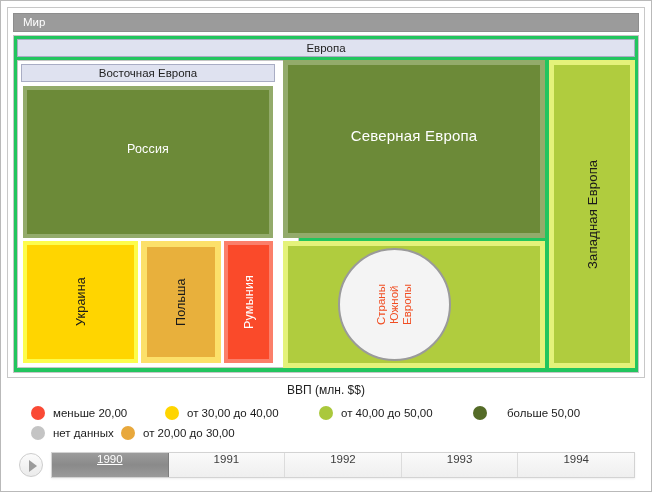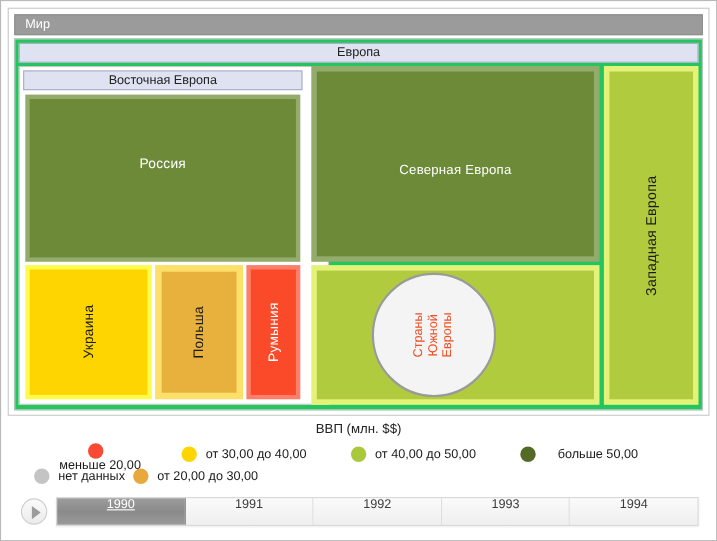--- a/index.html
+++ b/index.html
@@ -279,21 +279,21 @@
 
         <div class="leaf" style="left:206px; top:180px; width:49px; height:122px; background:#fb7f6a; padding:4px;">
           <div style="width:100%;height:100%;background:#fa4a2a;position:relative;">
             <div class="leaf-label vert" style="color:#ffffff;">Румыния</div>
           </div>
         </div>
       </div>
 
       <div class="leaf" style="left:269px; top:24px; width:262px; height:178px; background:#93ab6b; padding:5px;">
         <div style="width:100%;height:100%;background:#6c8a38;position:relative;">
-          <div class="leaf-label label-top" style="color:#ffffff; padding-top:82px; font-size:12px;">Северная Европа</div>
+          <div class="leaf-label label-top" style="color:#ffffff; padding-top:62px; font-size:15px;">Северная Европа</div>
         </div>
       </div>
 
       <div class="leaf" style="left:269px; top:205px; width:262px; height:127px; background:#e4f27a; padding:5px;">
         <div style="width:100%;height:100%;background:#b0cc3e;position:relative;">
           <div class="bubble" style="left:50px; top:2px; width:113px; height:113px;">
             <div class="bubble-label">Страны
 Южной
 Европы</div>
           </div>
@@ -307,21 +307,21 @@
       </div>
 
     </div>
   </div>
 
   <div class="legend">
     <div class="legend-title">ВВП (млн. $$)</div>
 
     <div class="legend-items">
 
-      <div class="legend-item" style="width:120px;flex-direction:column;">
+      <div class="legend-item" style="width:120px;">
         <span class="legend-swatch" style="background:#fa4a35;"></span>
         <span class="legend-text">меньше 20,00</span>
       </div>
 
       <div class="legend-item" style="width:140px;">
         <span class="legend-swatch" style="background:#ffd500;"></span>
         <span class="legend-text">от 30,00 до 40,00</span>
       </div>
 
       <div class="legend-item" style="width:140px;">

